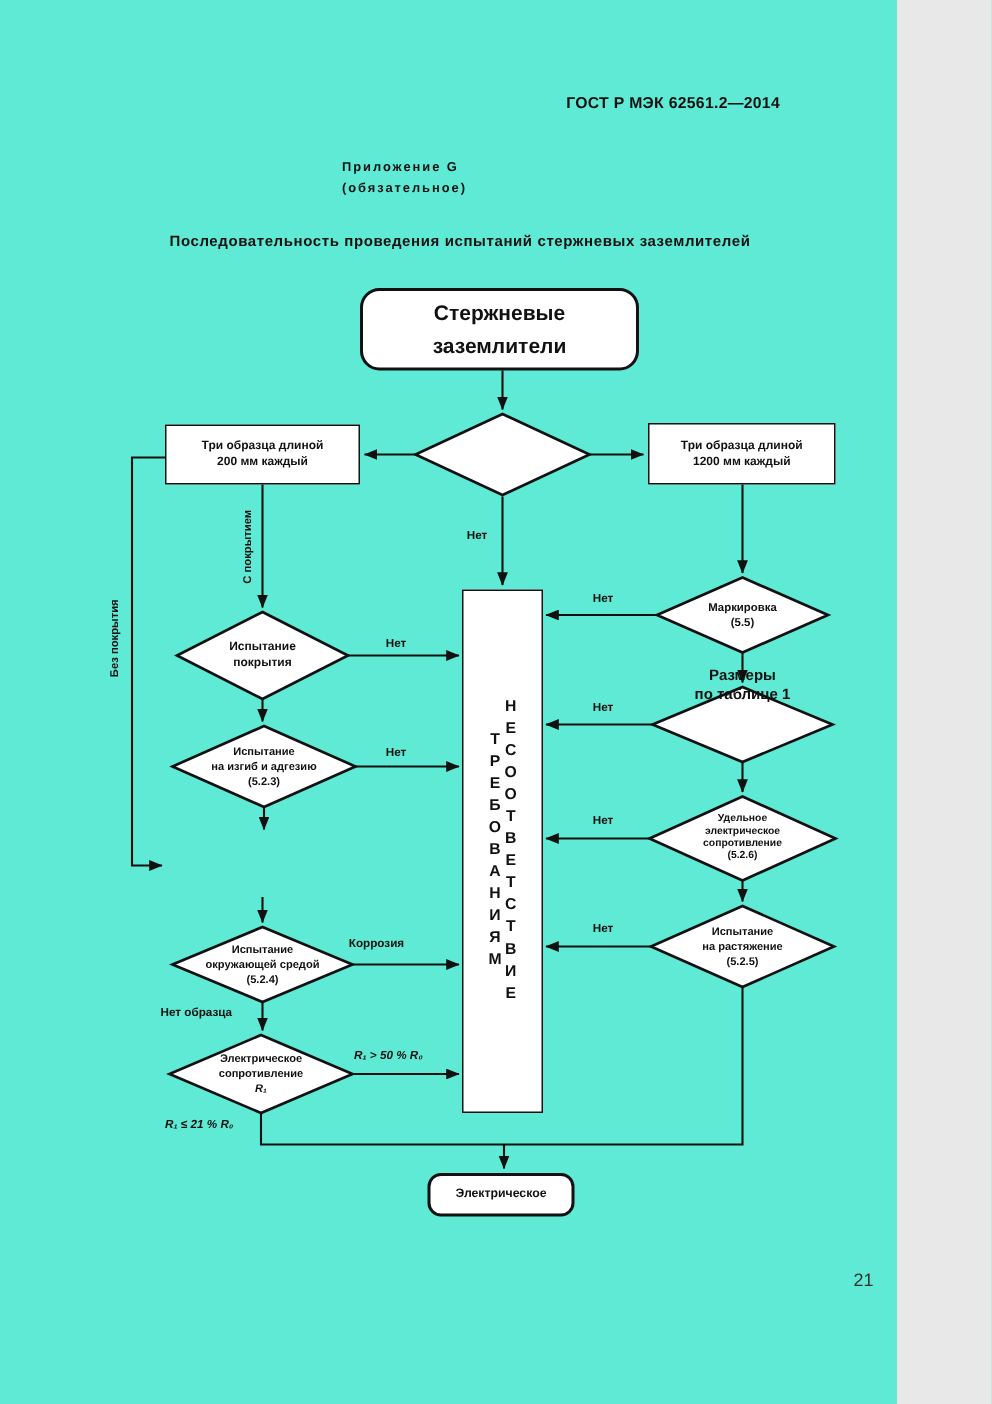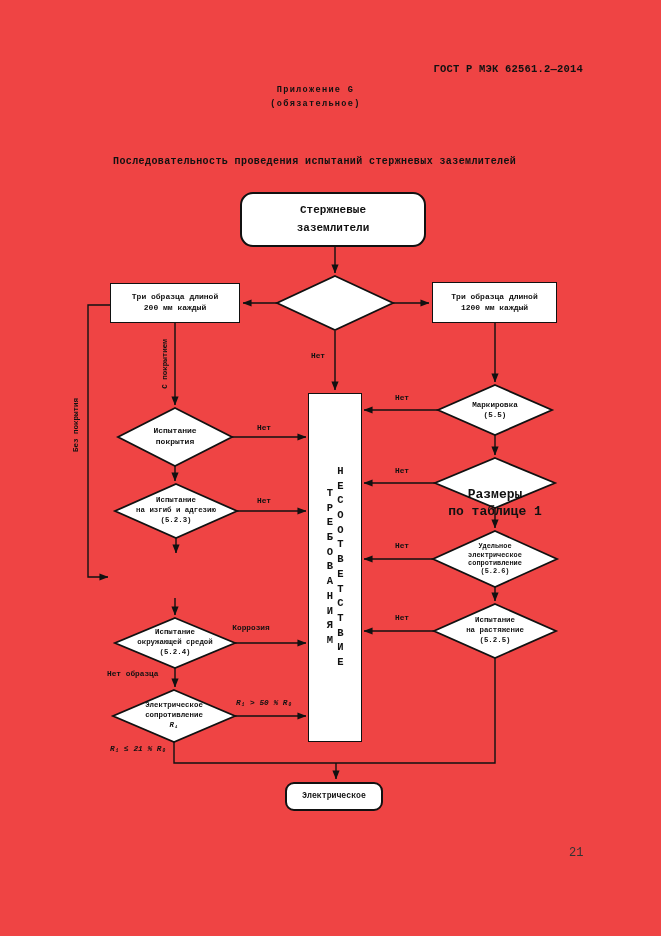--- a/index.html
+++ b/index.html
@@ -1,29 +1,29 @@
 <!DOCTYPE html>
 <html><head>
 <meta charset="utf-8">
 <style>
   html,body{margin:0;padding:0;background:#e8e8e8}
-  .page{position:relative;width:661px;height:936px;background:#ef4444;
-        font-family:Liberation Mono, monospace;color:#111;overflow:hidden}
+  .page{position:relative;width:598px;height:936px;background:#5eead4;
+        font-family:Liberation Sans, sans-serif;color:#111;overflow:hidden}
   svg.wires{position:absolute;left:0;top:0;width:661px;height:936px}
   .node{position:absolute;box-sizing:border-box;display:flex;align-items:center;justify-content:center;
         text-align:center;white-space:pre-line;font-weight:700;font-size:8px;line-height:1.32;color:#111}
   .box{background:#fff;border:1.7px solid #111}
   .rounded{border-radius:13px;border-width:2.3px}
   .rounded-sm{border-radius:9px;border-width:2px}
   .lbl{position:absolute;font-weight:700;font-size:7.8px;white-space:nowrap;color:#111}
   .c{text-align:center}
   .rot{transform:rotate(-90deg);transform-origin:center center;font-size:7.5px}
   .it{font-style:italic}
   .hdr-num{position:absolute;right:78px;top:63px;font-weight:700;font-size:10.5px;letter-spacing:.2px}
-  .appendix{position:absolute;left:228px;top:83px;width:175px;text-align:center;font-weight:700;
+  .appendix{position:absolute;left:228px;top:104px;width:175px;font-weight:700;
             font-size:8.6px;line-height:14px;letter-spacing:1.3px}
   .doc-title{position:absolute;left:113px;top:156px;font-weight:700;font-size:10px;letter-spacing:.4px}
   .pagenum{position:absolute;left:569px;top:846px;font-size:12px;color:#333}
   .vtext{writing-mode:vertical-rl;text-orientation:upright;letter-spacing:2.7px;word-spacing:6px;
          font-size:10.5px;font-weight:700;line-height:1}
   .sm{font-size:7.4px}
   .xs{font-size:6.9px;line-height:1.22}
 </style>
 </head>
 <body>
@@ -77,21 +77,21 @@
     </g>
   </svg>
 
   <div class="hdr-num">ГОСТ Р МЭК 62561.2—2014</div>
   <div class="appendix">
     <div>Приложение G</div>
     <div>(обязательное)</div>
   </div>
   <div class="doc-title">Последовательность проведения испытаний стержневых заземлителей</div>
 
-  <div class="node box rounded" style="left:240px;top:192px;width:186px;height:55px;font-size:11px;line-height:1.55">Стержневые
+  <div class="node box rounded" style="left:240px;top:192px;width:186px;height:55px;font-size:14px;line-height:1.55">Стержневые
 заземлители</div>
   <div class="node box" style="left:110px;top:283px;width:130px;height:40px">Три образца длиной
 200 мм каждый</div>
   <div class="node box" style="left:432px;top:282px;width:125px;height:41px">Три образца длиной
 1200 мм каждый</div>
   <div class="node box" style="left:308px;top:393px;width:54px;height:349px">
     <span class="vtext">НЕСООТВЕТСТВИЕ ТРЕБОВАНИЯМ</span>
   </div>
   <div class="node box rounded-sm" style="left:285px;top:782px;width:98px;height:29px;font-size:8.2px">Электрическое</div>
 
@@ -103,21 +103,21 @@
   <div class="node sm" style="left:115px;top:618px;width:120px;height:50px">Испытание
 окружающей средой
 (5.2.4)</div>
   <div class="node sm" style="left:113px;top:690px;width:122px;height:52px">
     <div><span>Электрическое
 сопротивление
 </span><span class="it">R₁</span></div>
   </div>
   <div class="node" style="left:438px;top:385px;width:114px;height:50px;font-size:7.6px">Маркировка
 (5.5)</div>
-  <div class="node" style="left:435px;top:478px;width:120px;height:50px;font-size:13px">Размеры
+  <div class="node" style="left:435px;top:432px;width:120px;height:50px;font-size:10px">Размеры
 по таблице 1</div>
   <div class="node xs" style="left:433px;top:531px;width:124px;height:56px">Удельное
 электрическое
 сопротивление
 (5.2.6)</div>
   <div class="node sm" style="left:434px;top:604px;width:122px;height:54px">Испытание
 на растяжение
 (5.2.5)</div>
 
   <div class="lbl c" style="left:302px;top:352px;width:32px">Нет</div>

